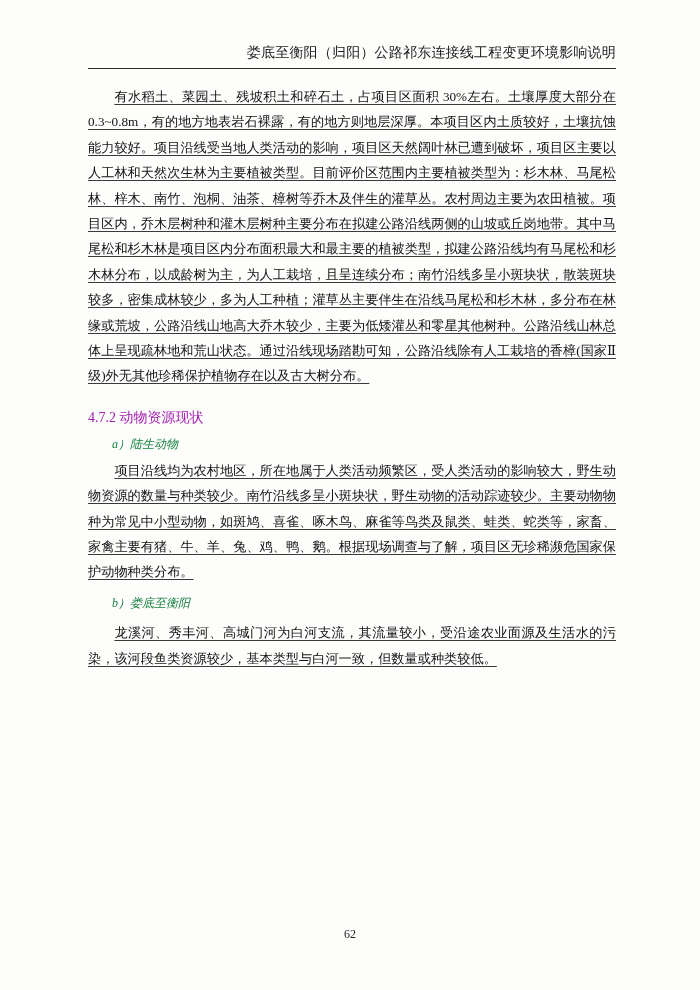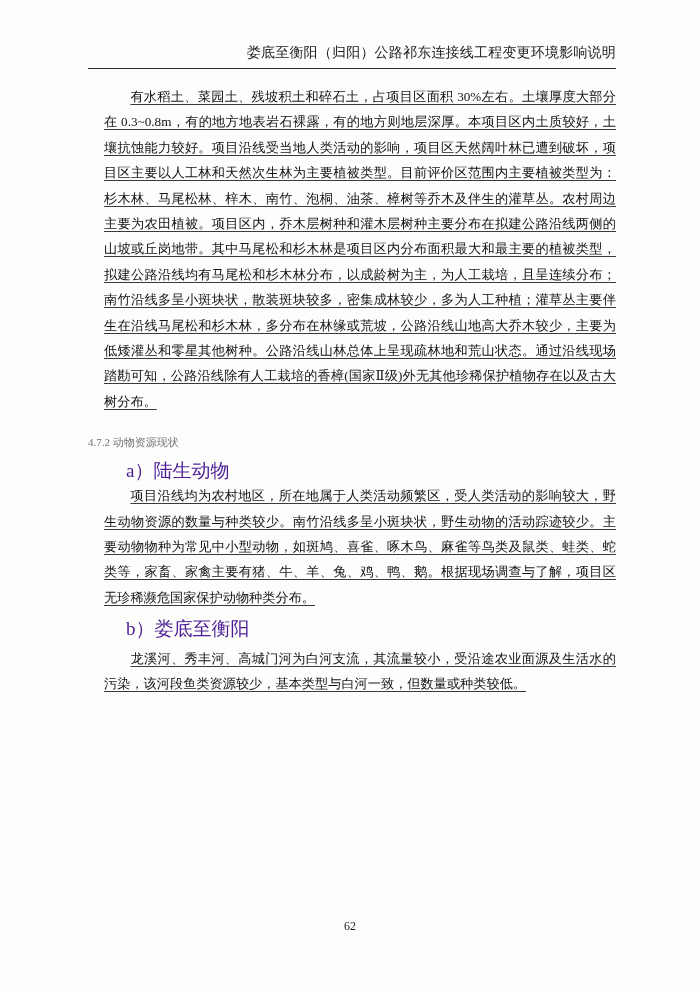--- a/index.html
+++ b/index.html
@@ -38,50 +38,51 @@
     margin-bottom: 15px;
   }
   .body-block {
     font-size: 13.2px;
     line-height: 25.4px;
     text-align: justify;
     text-justify: inter-ideograph;
     color: #121212;
   }
   p.para {
-    margin: 0 0 0 16px;
+    margin: 0 0 0 0;
     text-indent: 2em;
     text-align: justify;
   }
   p.para.u {
     text-decoration: underline;
     text-underline-offset: 3px;
     text-decoration-thickness: 1px;
     text-decoration-color: #3a3a3a;
   }
   .section-heading {
-    font-size: 11px;
+    font-size: 14px;
     line-height: 25.4px;
     margin: 12px 0 2px 0;
     text-indent: 0;
-    color: #737373;
+    color: #a21caf;
   }
   .sub-heading {
-    font-size: 19px;
+    font-size: 12px;
     line-height: 25.4px;
     margin: 2px 0 0 0;
     text-indent: 2em;
-    color: #4c1d95;
+    color: #15803d;
+    font-style: italic;
   }
   .gap-sm { height: 4px; }
   .footer {
     position: absolute;
     left: 0;
     right: 0;
-    bottom: 56px;
+    bottom: 48px;
     text-align: center;
     font-size: 12px;
     color: #222;
     font-family: "Liberation Serif", "DejaVu Serif", serif;
   }
 </style>
 </head>
 <body>
 
 <div class="page">

